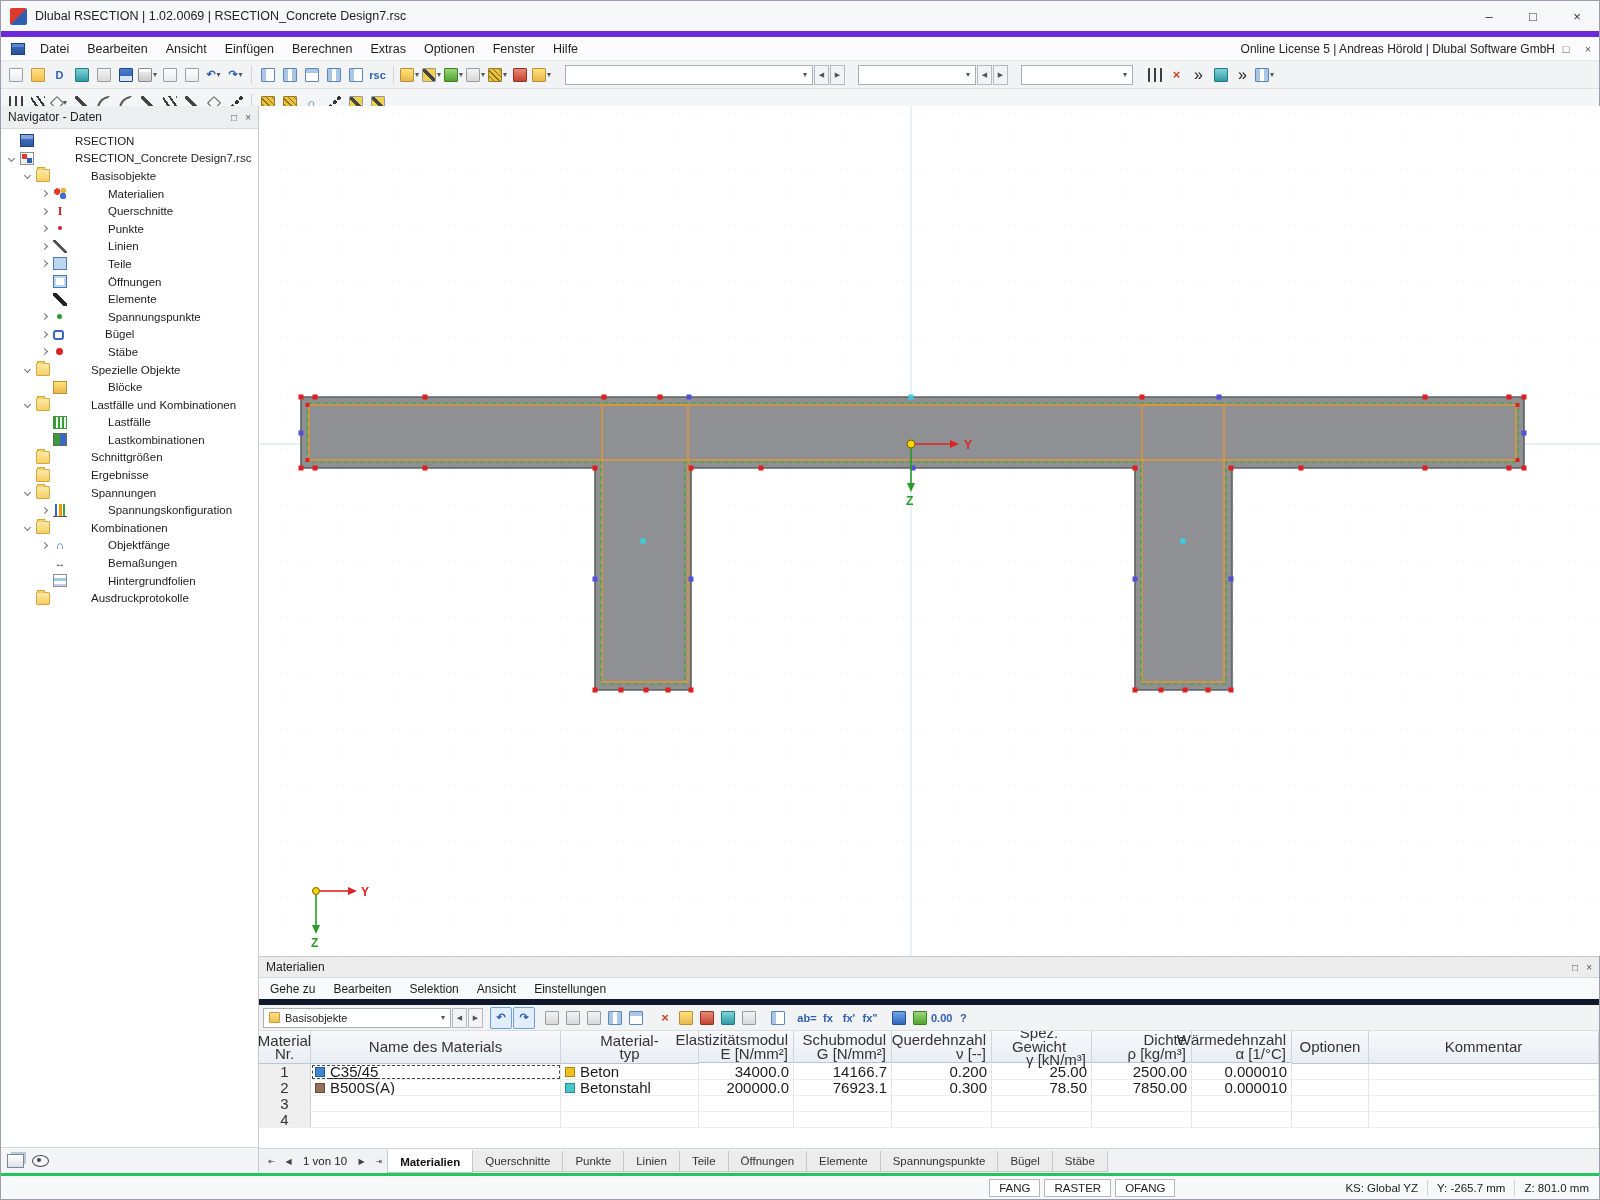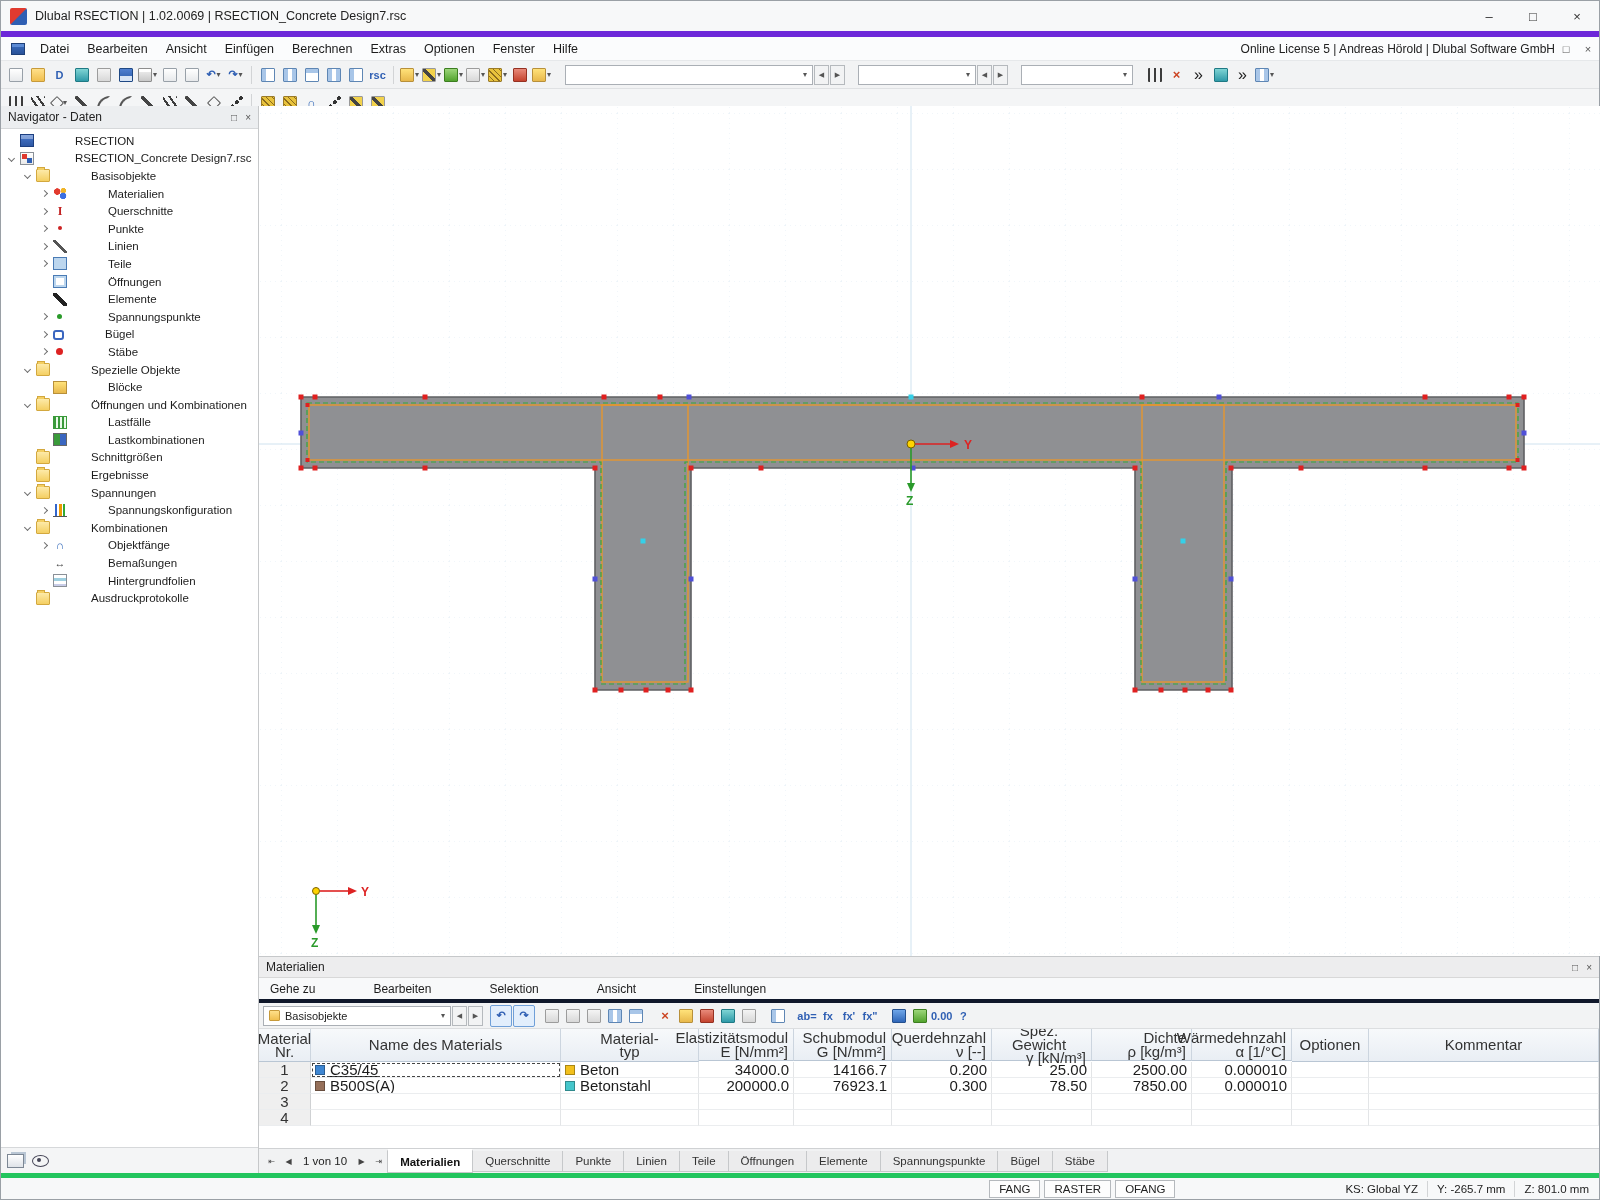--- a/index.html
+++ b/index.html
@@ -93,21 +93,21 @@
   .nav-foot{height:25px;flex:none;border-top:1px solid #d6d8da;background:#f4f5f6;display:flex;align-items:center;padding-left:6px;gap:8px;}
   .nf-ico1{width:15px;height:12px;background:linear-gradient(#fff,#dfe3e8);border:1px solid #7c8794;box-shadow:3px -3px 0 -1px #b9c6d4;}
   .nf-eye{width:15px;height:10px;border:1.5px solid #445;border-radius:50%;position:relative;}
   .nf-eye::before{content:"";position:absolute;left:4px;top:2px;width:4px;height:4px;background:#445;border-radius:50%;}
   
   .canvas{position:absolute;left:258px;top:105px;width:1342px;height:850px;background:#fff;}
   
   .mpanel{position:absolute;left:258px;top:955px;right:0;bottom:51px;background:#fff;border-top:1px solid #c6c8ca;display:flex;flex-direction:column;box-sizing:border-box;}
   .mp-header{height:20px;flex:none;background:#ededee;border-bottom:1px solid #d8d8d8;display:flex;align-items:center;padding:0 7px;font-size:12px;color:#222;}
   .mp-header .hico{margin-left:8px;color:#555;font-size:10px;}
-  .mp-menu{height:21px;flex:none;display:flex;align-items:center;background:#f8f9fa;border-bottom:4px solid #0f172a;padding-left:2px;gap:40px;}
+  .mp-menu{height:21px;flex:none;display:flex;align-items:center;background:#f8f9fa;border-bottom:6px solid #0f172a;padding-left:2px;}
   .mp-menu .mitem{font-size:12px;padding:2px 9px;}
   .mp-tools{height:25px;flex:none;display:flex;align-items:center;background:#f2f3f4;border-bottom:1px solid #dcdee0;padding:0 4px;gap:1px;}
   .mp-tools .tbtn{height:20px;min-width:20px;}
   .tbtn.pressed{border:1px solid #6f9fd8;background:#e2eefc;border-radius:2px;}
   .mtable{flex:1;overflow:hidden;font-size:15px;}
   .grid{display:grid;grid-template-columns:52px 250px 138px 95px 98px 100px 100px 100px 100px 77px minmax(0,1fr);}
   .hc{height:32px;border-right:1px solid #ccd5df;border-bottom:1px solid #b9c6d4;background:linear-gradient(#f7f9fb,#e9eef4);
       display:flex;flex-direction:column;justify-content:center;align-items:center;line-height:13.5px;color:#333;text-align:center;}
   .hc.numh{align-items:flex-end;padding-right:5px;box-sizing:border-box;}
   .dc{height:16px;border-right:1px solid #e3e5e7;border-bottom:1px solid #ebedef;display:flex;align-items:center;padding:0 4px;box-sizing:border-box;overflow:hidden;white-space:nowrap;}
@@ -116,21 +116,21 @@
   .chip{width:10px;height:10px;flex:none;margin-right:5px;border:1px solid rgba(0,0,0,.3);box-sizing:border-box;}
   .chip-c3545{background:#3e86d2;} .chip-b500{background:#96705a;} .chip-beton{background:#f2c01d;} .chip-bstahl{background:#45c6cb;}
   .focuscell{outline:1px dashed #444;outline-offset:-2px;text-decoration:underline;}
   
   .tabbar{position:absolute;left:258px;right:0;bottom:26px;height:25px;background:#f1f2f3;border-top:1px solid #cfd1d3;display:flex;align-items:center;padding-left:4px;box-sizing:border-box;}
   .pgbtn{width:17px;height:17px;display:flex;align-items:center;justify-content:center;font-size:8px;color:#444;}
   .pager-text{font-size:11.5px;margin:0 6px;color:#222;}
   .tab{height:21px;display:flex;align-items:center;padding:0 12px;font-size:11.5px;border:1px solid #c6c8ca;border-top:none;background:#ececed;color:#333;margin-right:-1px;box-sizing:border-box;}
   .tab.active{background:#fff;border-top:2px solid #fff;height:24px;font-weight:bold;color:#111;}
   
-  .statusbar{position:absolute;left:0;right:0;bottom:0;height:26px;background:#f7f8f9;border-top:5px solid #22c55e;display:flex;align-items:center;padding:0 10px;font-size:11.5px;color:#222;box-sizing:border-box;}
+  .statusbar{position:absolute;left:0;right:0;bottom:0;height:26px;background:#f7f8f9;border-top:3px solid #22c55e;display:flex;align-items:center;padding:0 10px;font-size:11.5px;color:#222;box-sizing:border-box;}
   .toggle{border:1px solid #b5b9bd;background:#fdfdfd;padding:2px 9px;margin-left:4px;}
   .vsep{width:1px;height:16px;background:#d2d4d6;margin:0 9px;}
 </style>
 </head>
 <body>
 
 <div class="app">
 
   <div class="titlebar">
     <span class="app-logo"></span>
@@ -400,21 +400,21 @@
           <span class="tl">Spezielle Objekte</span>
         </div>
       <div class="trow lvl2">
           <span class="chev none"></span>
           <span class="ti ti-block"></span>
           <span class="tl">Blöcke</span>
         </div>
       <div class="trow lvl1">
           <span class="chev open"></span>
           <span class="ti ti-folder"></span>
-          <span class="tl">Öffnungen und Kombinationen</span>
+          <span class="tl">Lastfälle und Kombinationen</span>
         </div>
       <div class="trow lvl2">
           <span class="chev none"></span>
           <span class="ti ti-lastfall"></span>
           <span class="tl">Lastfälle</span>
         </div>
       <div class="trow lvl2">
           <span class="chev none"></span>
           <span class="ti ti-lastkomb"></span>
           <span class="tl">Lastkombinationen</span>

